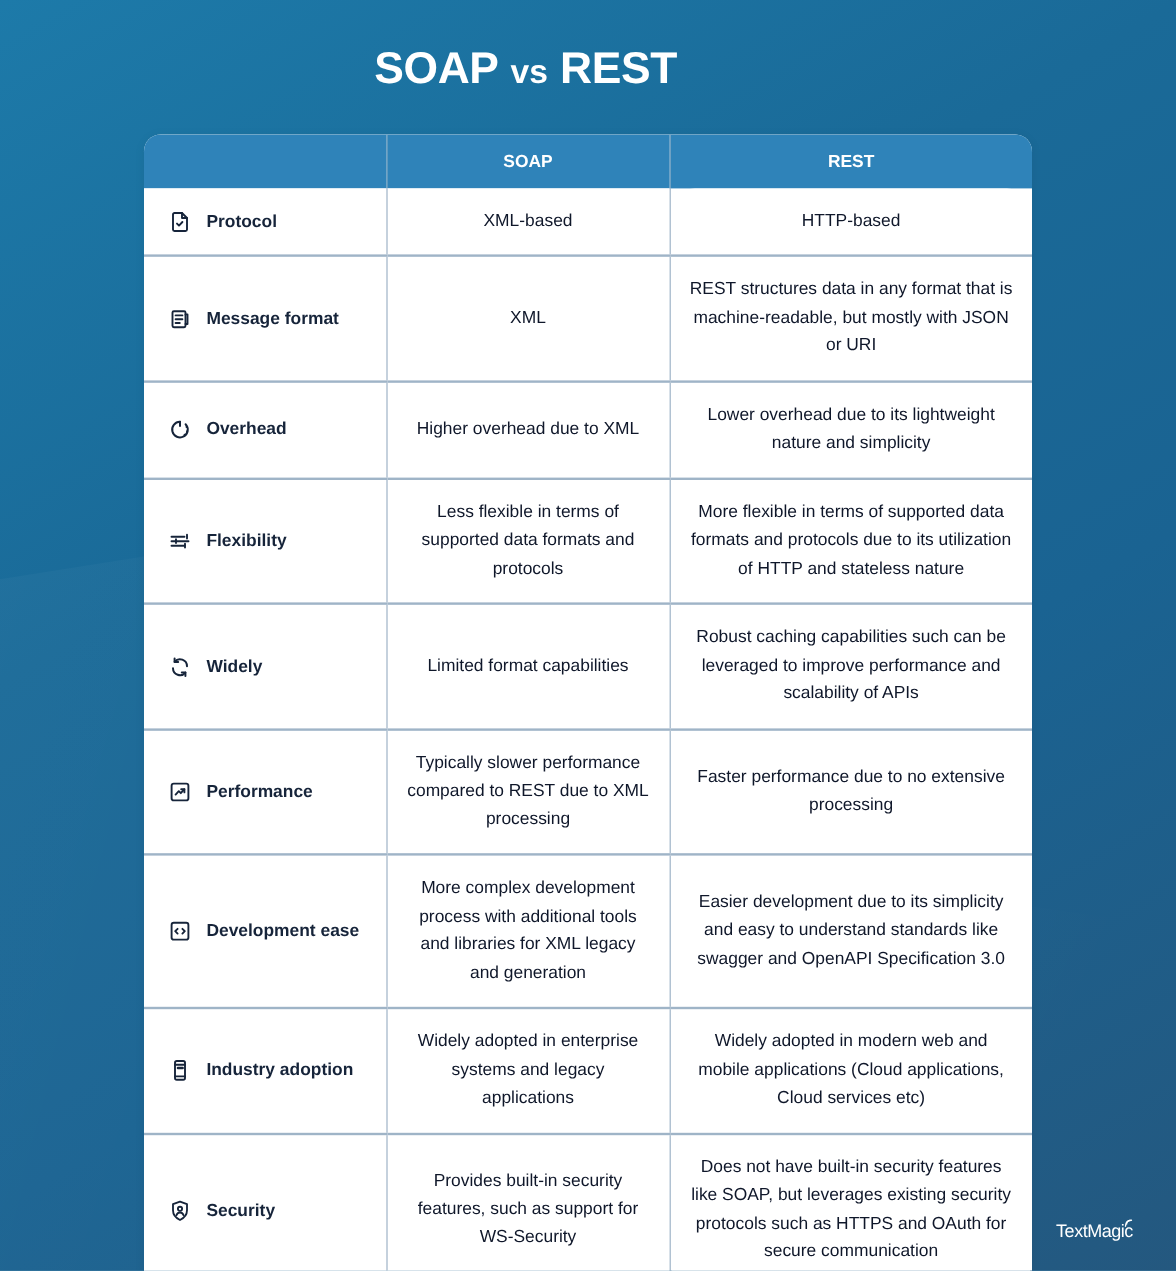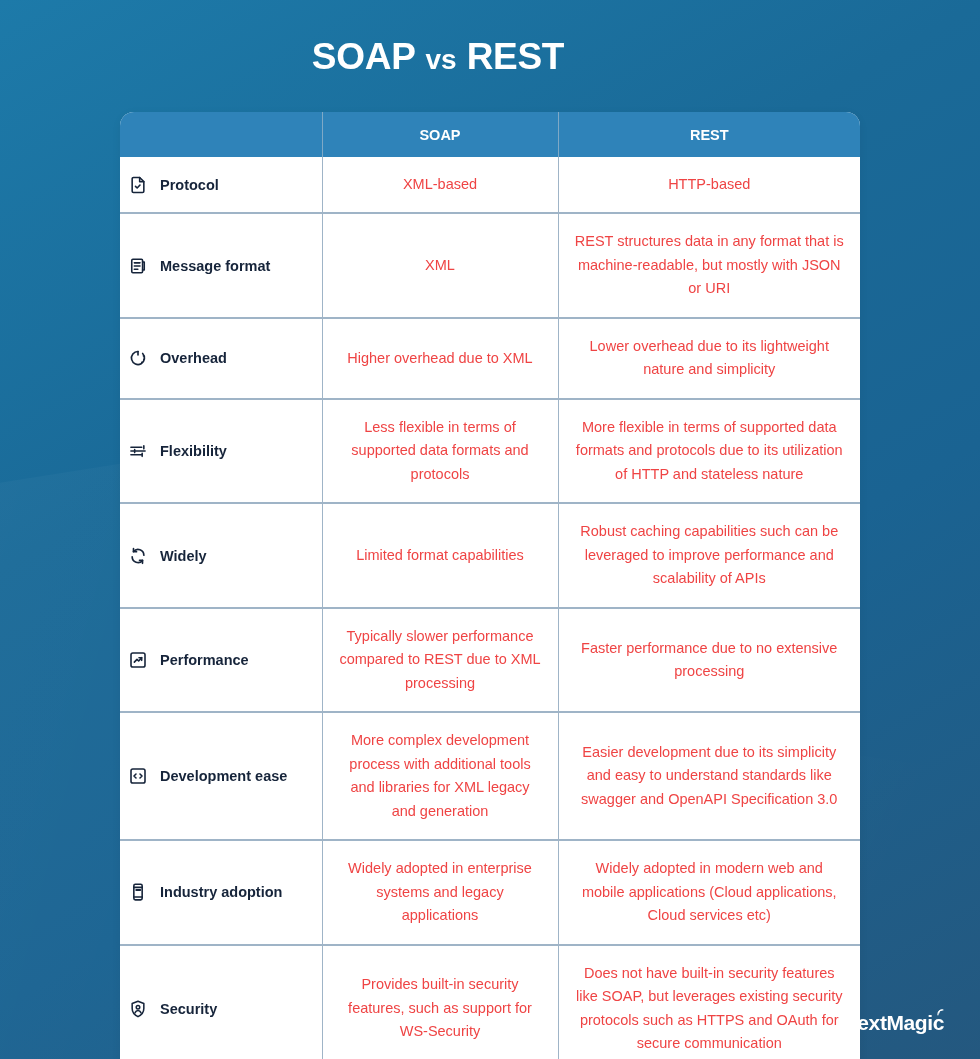--- a/index.html
+++ b/index.html
@@ -101,21 +101,21 @@
   tbody td {
     border-top: 2px solid #9fb4c7;
     border-right: 1px solid #9fb4c7;
     vertical-align: middle;
     background: #ffffff;
   }
   tbody td:last-child { border-right: none; border-radius: 21px; }
   tbody tr:first-child td { border-top: none; }
 
   td.feature {
-    padding: 14px 8px 14px 8px;
+    padding: 14px 8px 14px 20px;
   }
   .feat-inner {
     display: flex;
     align-items: center;
     gap: 12px;
   }
   .feat-icon {
     flex: 0 0 auto;
     width: 20px;
     height: 20px;
@@ -126,37 +126,37 @@
   .feat-label {
     color: #16243a;
     font-size: 14.5px;
     font-weight: bold;
     line-height: 1.25;
   }
 
   td.val {
     padding: 16px 16px;
     text-align: center;
-    color: #ef4444;
+    color: #0f172a;
     font-size: 14.5px;
     line-height: 1.62;
   }
 
   .logo {
     position: absolute;
     right: 36px;
     bottom: 24px;
     z-index: 4;
     display: flex;
     align-items: flex-start;
     color: #ffffff;
   }
   .logo-text {
-    font-size: 21px;
-    font-weight: bold;
+    font-size: 15px;
+    font-weight: normal;
     letter-spacing: -0.4px;
     color: #ffffff;
     position: relative;
   }
   .logo-mark {
     position: absolute;
     right: -2px;
     top: -5px;
     width: 11px;
     height: 11px;

